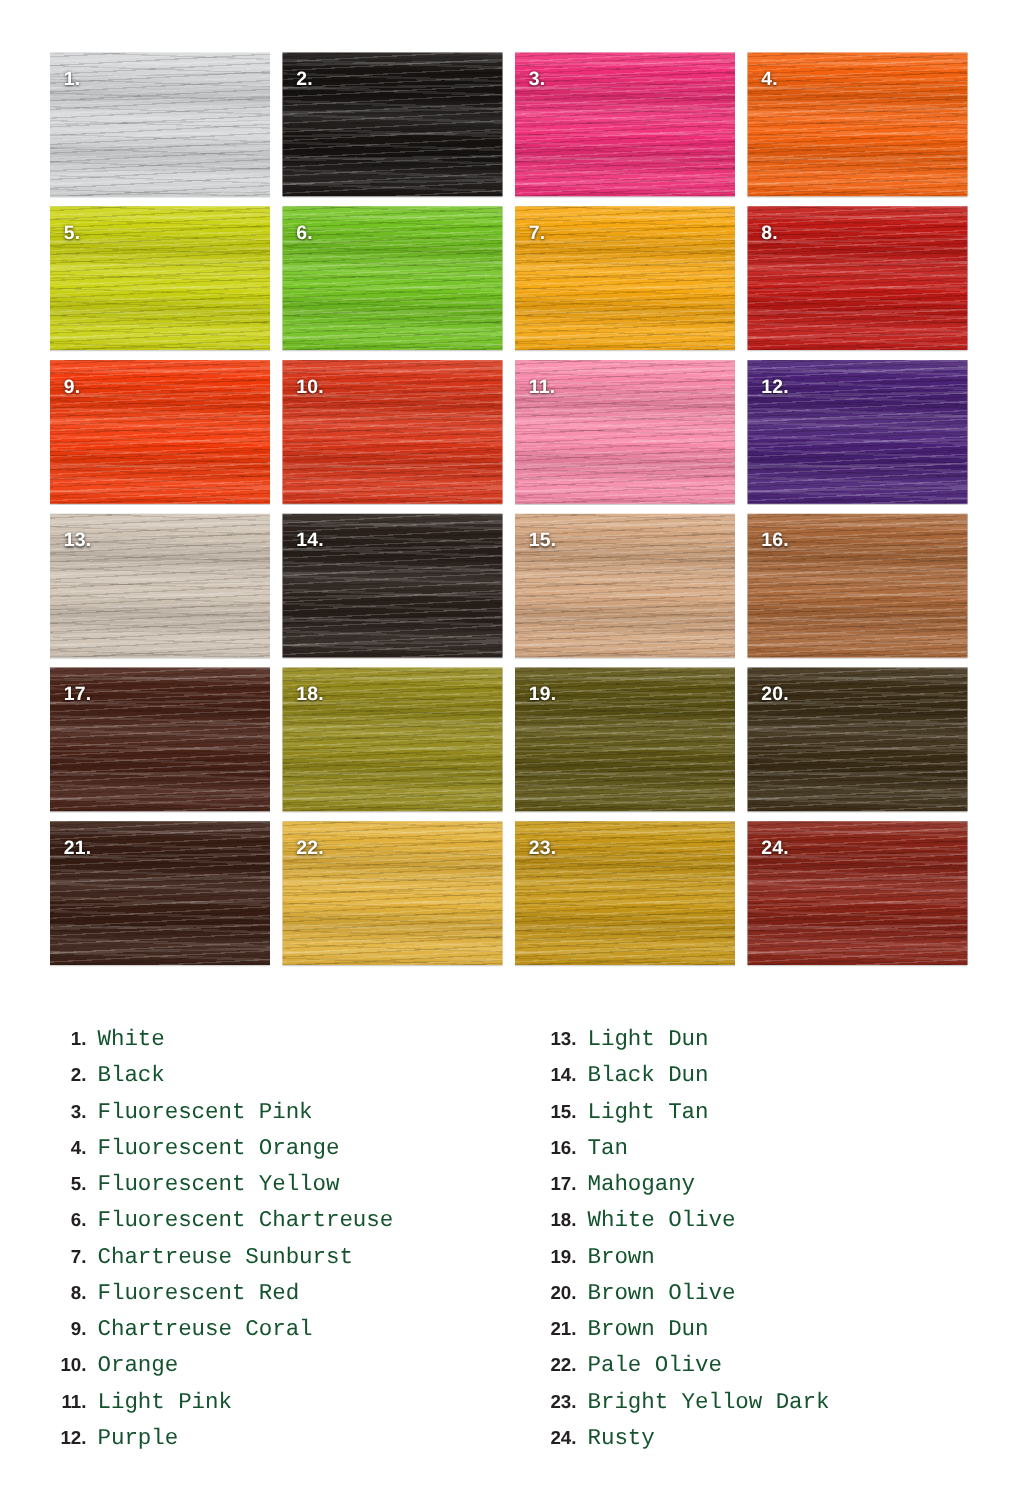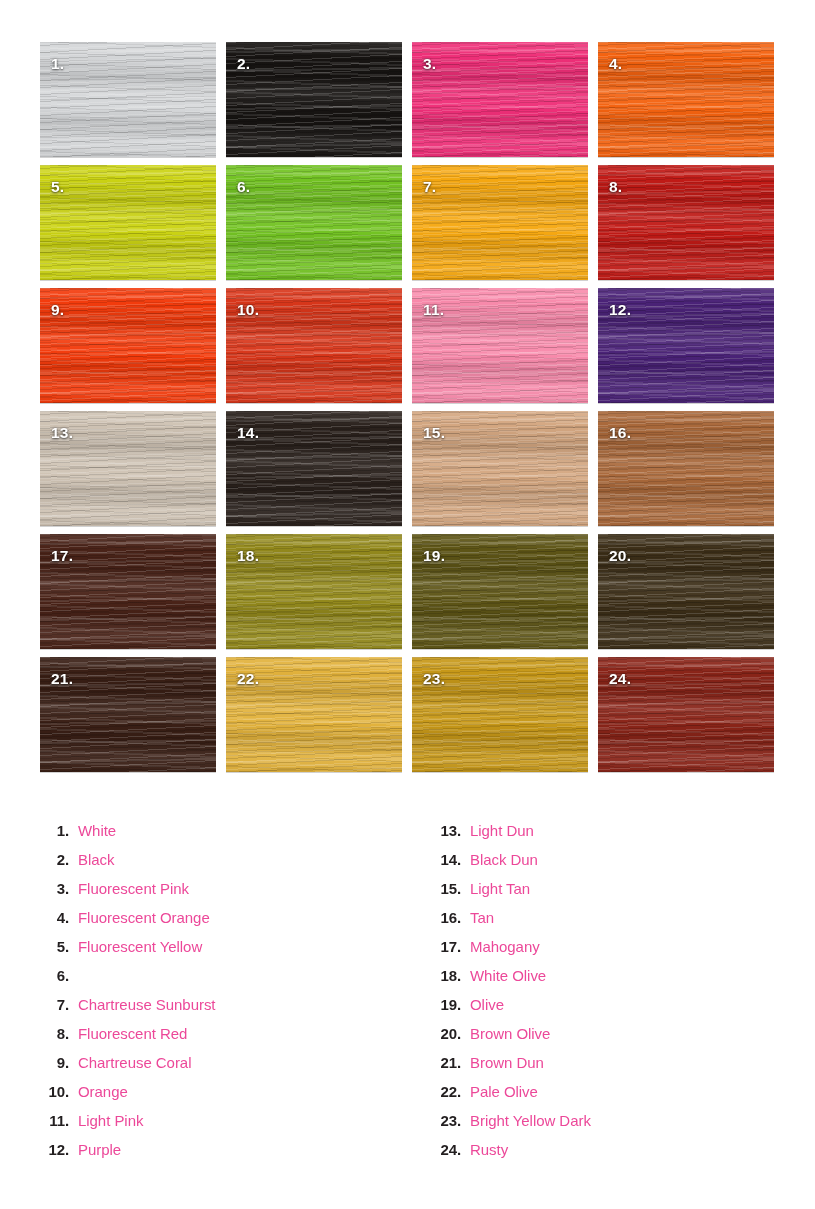--- a/index.html
+++ b/index.html
@@ -132,25 +132,26 @@
     width: 36px;
     flex: 0 0 36px;
     text-align: right;
     font-weight: bold;
     font-size: 15px;
     color: #231f20;
     letter-spacing: -0.1px;
   }
   .legend-label {
     padding-left: 9px;
-    font-size: 15px;
+    font-size: 18px;
     font-weight: normal;
-    color: #ec4899;
+    color: #14532d;
     white-space: nowrap;
     letter-spacing: -0.05px;
+    font-family: Liberation Mono, monospace;
   }
 </style>
 </head>
 <body>
 
 <div id="swatch-grid">
     <div class="swatch" style="--c: #d4d6d8;">
       <div class="shade"></div>
       <div class="fiber"></div>
       <div class="swatch-num">1.</div>
@@ -289,20 +290,21 @@
       <div class="legend-item">
         <span class="legend-num">4.</span>
         <span class="legend-label">Fluorescent Orange</span>
       </div>
       <div class="legend-item">
         <span class="legend-num">5.</span>
         <span class="legend-label">Fluorescent Yellow</span>
       </div>
       <div class="legend-item">
         <span class="legend-num">6.</span>
+        <span class="legend-label">Fluorescent Chartreuse</span>
       </div>
       <div class="legend-item">
         <span class="legend-num">7.</span>
         <span class="legend-label">Chartreuse Sunburst</span>
       </div>
       <div class="legend-item">
         <span class="legend-num">8.</span>
         <span class="legend-label">Fluorescent Red</span>
       </div>
       <div class="legend-item">
@@ -342,21 +344,21 @@
       <div class="legend-item">
         <span class="legend-num">17.</span>
         <span class="legend-label">Mahogany</span>
       </div>
       <div class="legend-item">
         <span class="legend-num">18.</span>
         <span class="legend-label">White Olive</span>
       </div>
       <div class="legend-item">
         <span class="legend-num">19.</span>
-        <span class="legend-label">Olive</span>
+        <span class="legend-label">Brown</span>
       </div>
       <div class="legend-item">
         <span class="legend-num">20.</span>
         <span class="legend-label">Brown Olive</span>
       </div>
       <div class="legend-item">
         <span class="legend-num">21.</span>
         <span class="legend-label">Brown Dun</span>
       </div>
       <div class="legend-item">

